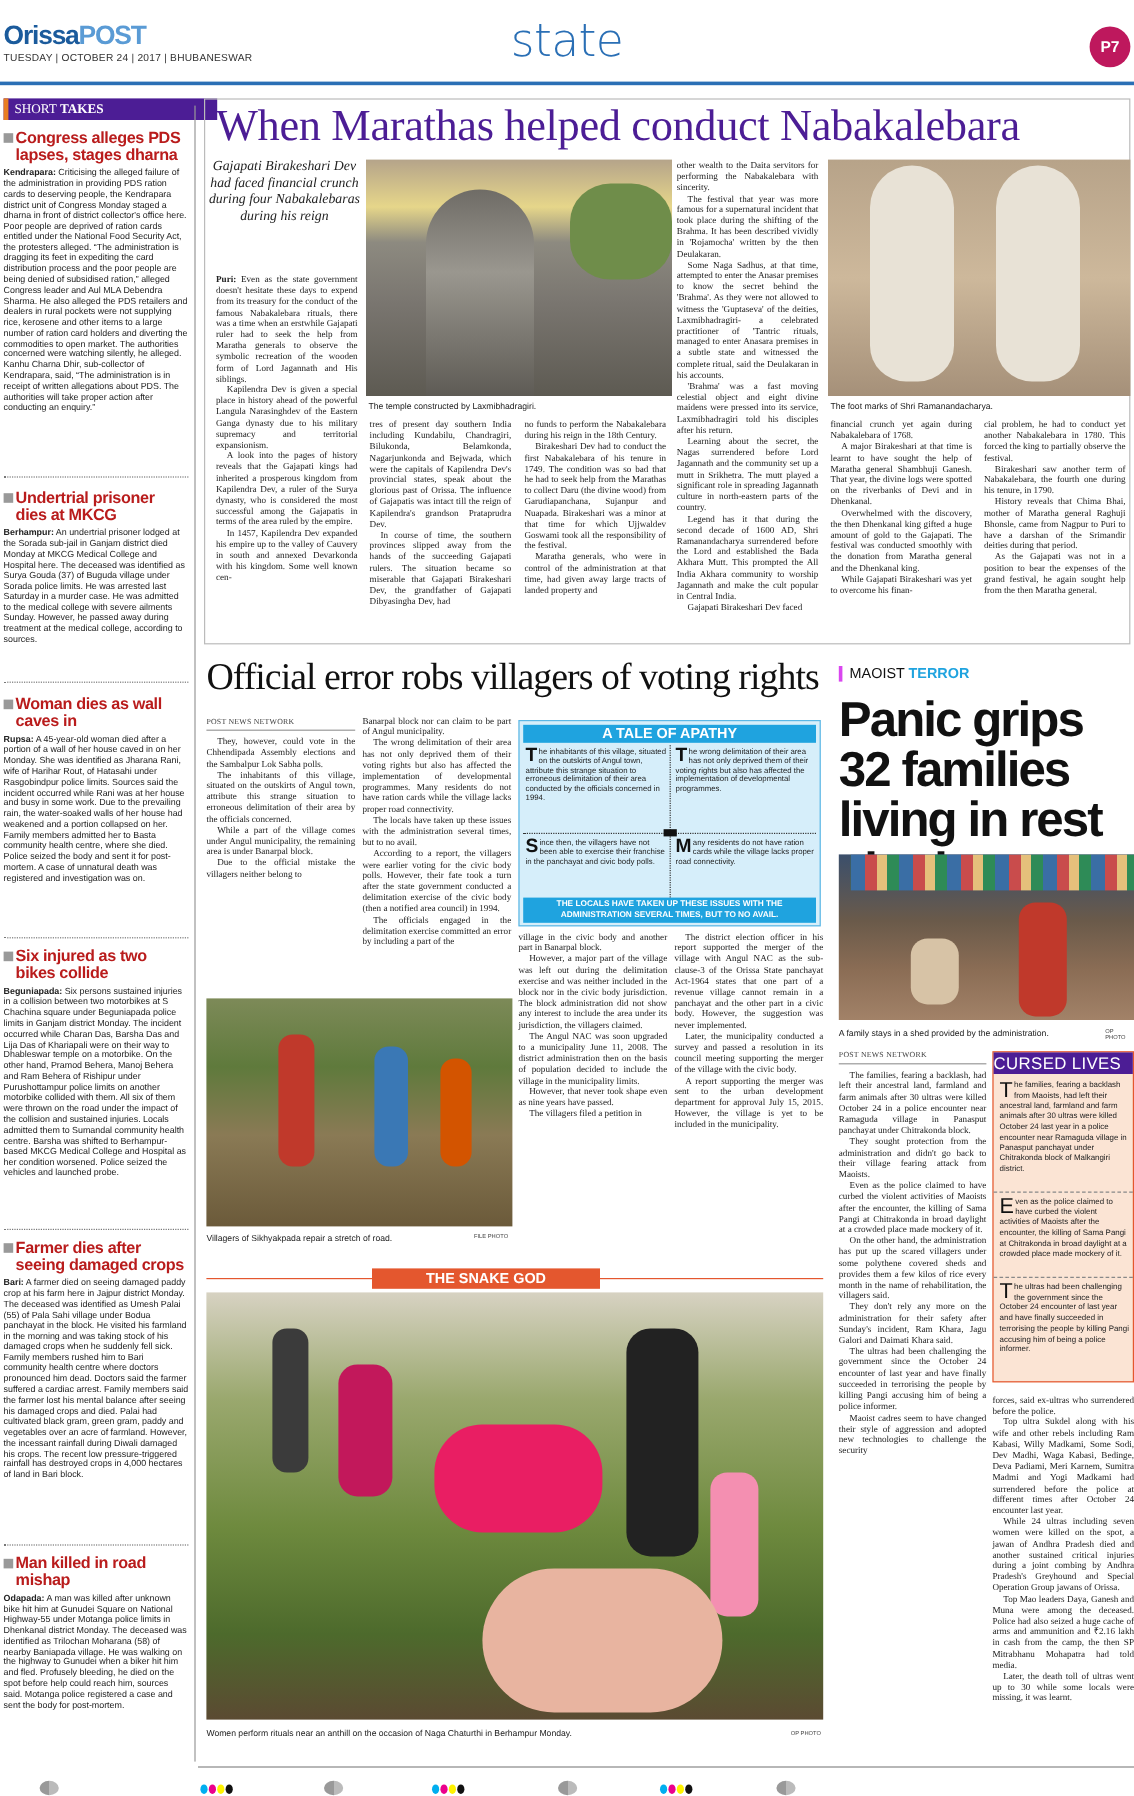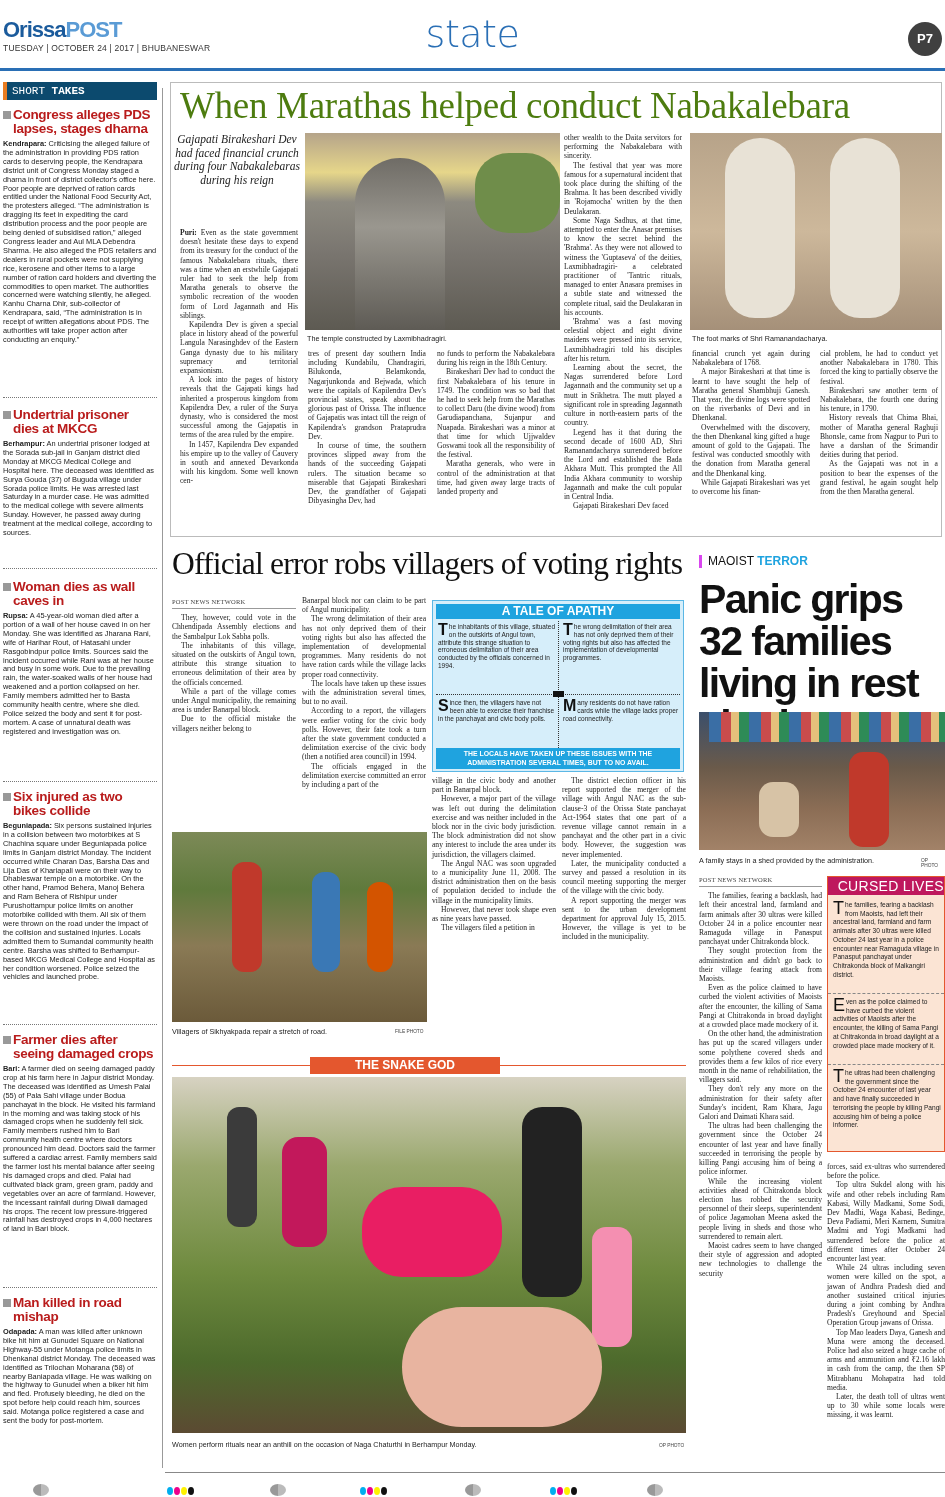--- a/index.html
+++ b/index.html
@@ -2,34 +2,34 @@
 <html><head>
 <meta charset="utf-8">
 <style>
 *{box-sizing:border-box;margin:0;padding:0}
 body{width:945px;height:1497px;background:#fff;font-family:"Liberation Serif",serif;color:#222;position:relative;overflow:hidden}
 .abs{position:absolute}
 .logo{left:3px;top:17px;font-family:"Liberation Sans",sans-serif;font-weight:bold;font-size:22px;letter-spacing:-1px}
 .logo .a{color:#1b5b9c}.logo .b{color:#5a9bd5}
 .dateline{left:3px;top:43px;font-family:"Liberation Sans",sans-serif;font-size:8.5px;color:#333;letter-spacing:.2px}
 .section{left:0;width:945px;top:12px;text-align:center;font-family:"DejaVu Sans",sans-serif;font-size:38px;color:#2a6fb5;font-weight:200;letter-spacing:-.5px}
-.pagebadge{left:908px;top:22px;width:34px;height:34px;border-radius:50%;background:#404040;color:#fff;font-family:"Liberation Sans",sans-serif;font-weight:bold;font-size:13px;line-height:34px;text-align:center}
+.pagebadge{left:908px;top:22px;width:34px;height:34px;border-radius:50%;background:#be185d;color:#fff;font-family:"Liberation Sans",sans-serif;font-weight:bold;font-size:13px;line-height:34px;text-align:center}
 .rule-top{left:0;top:68px;width:945px;height:3px;background:#2a6fb5}
-.shorttakes{left:3px;top:82px;width:154px;height:18px;background:#0c4a6e;border-left:4px solid #e97d22;color:#fff;font-family:Liberation Mono, monospace;font-size:11px;line-height:18px;padding-left:5px}
+.shorttakes{left:3px;top:82px;width:178px;height:18px;background:#4c1d95;border-left:4px solid #e97d22;color:#fff;font-family:Liberation Serif, serif;font-size:11px;line-height:18px;padding-left:5px}
 .shorttakes b{font-weight:bold}
 .vsep{left:162px;top:88px;width:1px;height:1380px;background:#999}
 .brief{position:absolute;left:3px;width:154px}
 .brief h3{font-family:"Liberation Sans",sans-serif;font-weight:bold;font-size:13.5px;line-height:14px;color:#b91c1c;padding-left:10px;position:relative;letter-spacing:-.3px}
 .brief h3:before{content:"";position:absolute;left:0;top:3px;width:8px;height:8px;background:#999}
 .brief p{font-family:"Liberation Sans",sans-serif;font-size:7.4px;line-height:8.9px;color:#222;margin-top:4px;text-align:left}
 .brief p b{font-weight:bold}
 .dotsep{position:absolute;left:3px;width:154px;border-top:1px dotted #777}
 
 .box1{left:170px;top:82px;width:772px;height:455px;border:1px solid #bbb}
-.hl1{left:180px;top:84px;font-size:37px;color:#4d7c0f;letter-spacing:-.3px;font-family:"Liberation Serif",serif}
+.hl1{left:180px;top:84px;font-size:37px;color:#4c1d95;letter-spacing:-.3px;font-family:"Liberation Serif",serif}
 .pullquote{left:172px;top:133px;width:130px;text-align:center;font-style:italic;font-size:11.5px;line-height:13.5px;color:#222}
 .photo{background:#888;overflow:hidden}
 .cap{font-family:"Liberation Sans",sans-serif;font-size:7.2px;color:#222}
 .credit{font-family:"Liberation Sans",sans-serif;font-size:4.8px;color:#444}
 .col{position:absolute;font-size:7.6px;line-height:9.2px;color:#222;text-align:justify;hyphens:auto}
 .col p{text-indent:9px}
 .col p.first{text-indent:0}
 .col b{font-weight:bold}
 .byline{font-family:"Liberation Serif",serif;font-size:6.5px;color:#444;border-bottom:1px solid #999;padding-bottom:2px;margin-bottom:4px;letter-spacing:.2px}
 
@@ -43,21 +43,21 @@
 .apathy .vd{position:absolute;left:125px;top:20px;height:127px;border-left:1px dotted #333}
 .apathy .knob{position:absolute;left:120px;top:90px;width:11px;height:6px;background:#111}
 
 .snakebar{left:172px;top:1065px;width:514px;height:1px;background:#e4572e}
 .snaketag{left:310px;top:1057px;width:190px;height:17px;background:#e4572e;color:#fff;text-align:center;font-family:"Liberation Sans",sans-serif;font-weight:bold;font-size:12px;line-height:17px}
 
 .maoist{left:699px;top:555px;font-family:"Liberation Sans",sans-serif;font-size:12px;color:#111;border-left:3px solid #d946ef;padding-left:6px;line-height:13px}
 .maoist b{color:#1fa3df;font-weight:bold}
 .hl3{left:699px;top:578px;width:246px;font-family:"Liberation Sans",sans-serif;font-weight:bold;font-size:41px;line-height:42px;color:#111;letter-spacing:-1.6px}
 .cursed{left:827px;top:876px;width:118px;height:276px;background:#fbe4d4;border:1px solid #e4572e}
-.cursed .t{position:absolute;left:0;top:0;width:116px;height:18px;background:#be185d;color:#fff;text-align:right;font-family:"Liberation Sans",sans-serif;font-size:14px;line-height:18px;letter-spacing:.3px}
+.cursed .t{position:absolute;left:0;top:0;width:116px;height:18px;background:#4c1d95;color:#fff;text-align:left;font-family:"Liberation Sans",sans-serif;font-size:14px;line-height:18px;letter-spacing:.3px}
 .cursed .q{position:absolute;left:5px;width:108px;font-family:"Liberation Sans",sans-serif;font-size:6.6px;line-height:8.7px;color:#222}
 .cursed .q:first-letter{font-size:18px;line-height:15px;float:left;margin-right:1px;color:#111}
 .cursed .d{position:absolute;left:0;width:116px;border-top:1px dashed #888}
 .bottomrule{left:165px;top:1472px;width:780px;height:1px;background:#888}
 .reg{position:absolute;top:1487px;display:flex;gap:1px}
 .reg span{width:6px;height:8px;border-radius:50%}
 .grey{position:absolute;top:1484px;width:16px;height:12px;border-radius:50%;background:linear-gradient(90deg,#999 50%,#bbb 50%)}
 </style>
 </head>
 <body>
@@ -222,21 +222,20 @@
 <div class="abs credit" style="left:921px;top:858px">OP PHOTO</div>
 
 <div class="col" style="left:699px;top:875px;width:123px">
   <div class="byline">POST NEWS NETWORK</div>
   <p>The families, fearing a backlash, had left their ancestral land, farmland and farm animals after 30 ultras were killed October 24 in a police encounter near Ramaguda village in Panasput panchayat under Chitrakonda block.</p>
   <p>They sought protection from the administration and didn't go back to their village fearing attack from Maoists.</p>
   <p>Even as the police claimed to have curbed the violent activities of Maoists after the encounter, the killing of Sama Pangi at Chitrakonda in broad daylight at a crowded place made mockery of it.</p>
   <p>On the other hand, the administration has put up the scared villagers under some polythene covered sheds and provides them a few kilos of rice every month in the name of rehabilitation, the villagers said.</p>
   <p>They don't rely any more on the administration for their safety after Sunday's incident, Ram Khara, Jagu Galori and Daimati Khara said.</p>
   <p>The ultras had been challenging the government since the October 24 encounter of last year and have finally succeeded in terrorising the people by killing Pangi accusing him of being a police informer.</p>
-  <p>While the increasing violent activities ahead of Chitrakonda block election has robbed the security personnel of their sleeps, superintendent of police Jagamohan Meena asked the people living in sheds and those who surrendered to remain alert.</p>
   <p>Maoist cadres seem to have changed their style of aggression and adopted new technologies to challenge the security</p>
 </div>
 <div class="abs cursed">
   <div class="t">CURSED LIVES</div>
   <div class="q" style="top:24px">The families, fearing a backlash from Maoists, had left their ancestral land, farmland and farm animals after 30 ultras were killed October 24 last year in a police encounter near Ramaguda village in Panasput panchayat under Chitrakonda block of Malkangiri district.</div>
   <div class="d" style="top:116px"></div>
   <div class="q" style="top:121px">Even as the police claimed to have curbed the violent activities of Maoists after the encounter, the killing of Sama Pangi at Chitrakonda in broad daylight at a crowded place made mockery of it.</div>
   <div class="d" style="top:187px"></div>
   <div class="q" style="top:192px">The ultras had been challenging the government since the October 24 encounter of last year and have finally succeeded in terrorising the people by killing Pangi accusing him of being a police informer.</div>
 </div>

